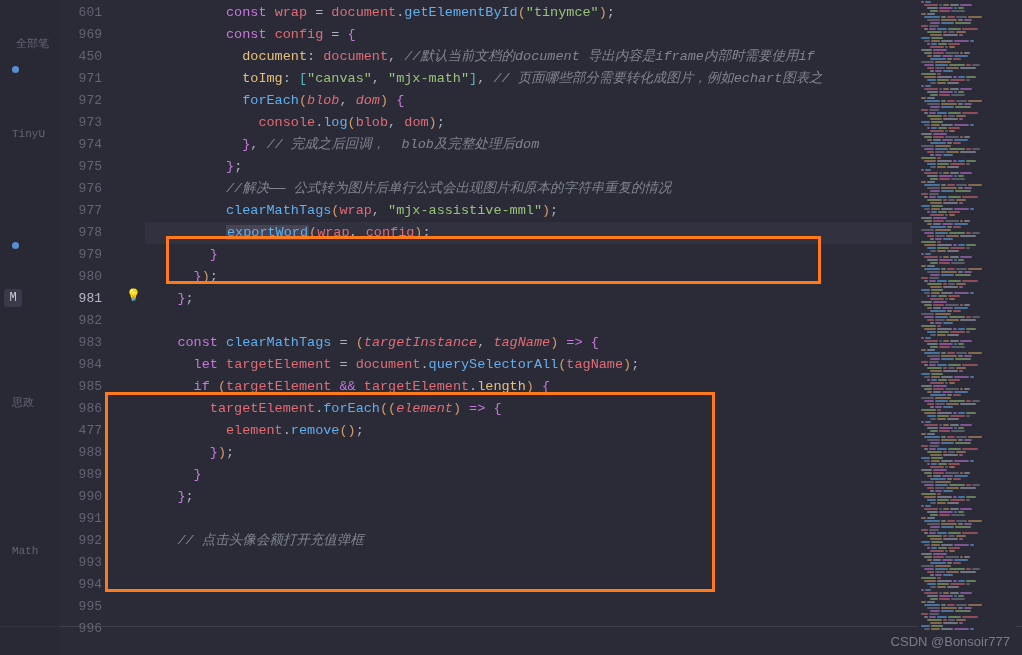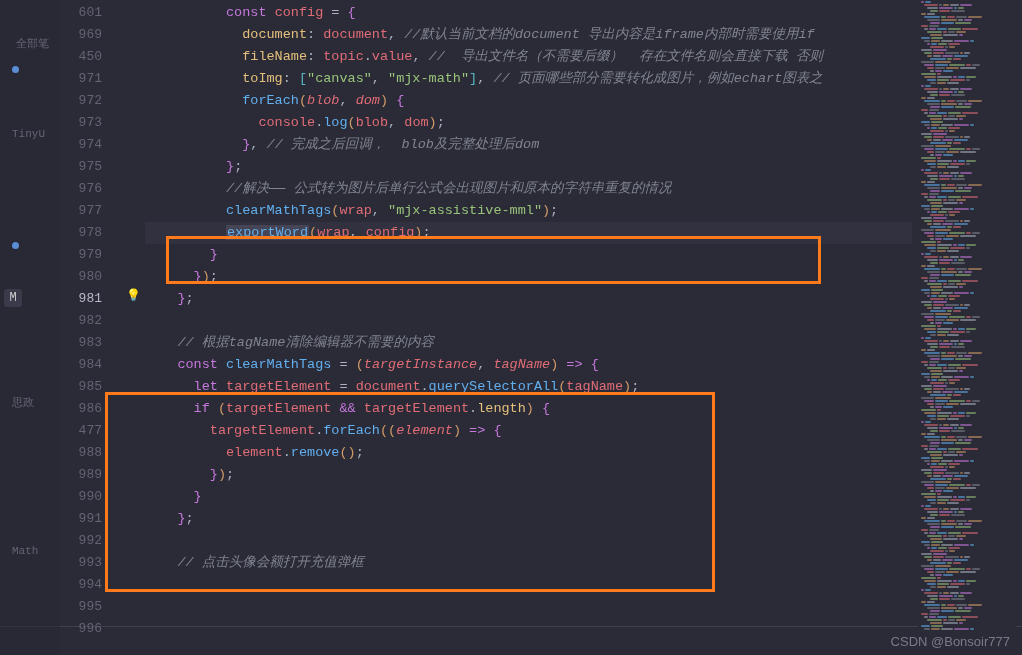--- a/index.html
+++ b/index.html
@@ -213,36 +213,35 @@
       <div>992</div>
       <div>993</div>
       <div>994</div>
       <div>995</div>
       <div>996</div>
     </div>
 
   <span class="lightbulb">💡</span>
 
   <div class="code-area" id="code">
+      <div class="code-line">          <span class="kw">const</span><span class="op"> </span><span class="var">wrap</span><span class="op"> = </span><span class="var">document</span><span class="op">.</span><span class="fn">getElementById</span><span class="paren">(</span><span class="str">"tinymce"</span><span class="paren">)</span><span class="op">;</span></div>
       <div class="code-line">          <span class="kw">const</span><span class="op"> </span><span class="var">config</span><span class="op"> = </span><span class="brace">{</span></div>
       <div class="code-line">            <span class="prop">document</span><span class="op">: </span><span class="var">document</span><span class="op">, </span><span class="cmt">//默认当前文档的document 导出内容是iframe内部时需要使用if</span></div>
-      <div class="code-line">            <span class="prop">fileName</span><span class="op">: </span><span class="var">topic</span><span class="op">.</span><span class="var">value</span><span class="op">, </span><span class="cmt">//  导出文件名（不需要后缀）  存在文件名则会直接下载 否则</span></div>
       <div class="code-line">            <span class="prop">toImg</span><span class="op">: </span><span class="brack">[</span><span class="str">"canvas"</span><span class="op">, </span><span class="str">"mjx-math"</span><span class="brack">]</span><span class="op">, </span><span class="cmt">// 页面哪些部分需要转化成图片，例如echart图表之</span></div>
       <div class="code-line">            <span class="fn">forEach</span><span class="paren">(</span><span class="param">blob</span><span class="op">, </span><span class="param">dom</span><span class="paren">)</span><span class="op"> </span><span class="brace">{</span></div>
       <div class="code-line">              <span class="var">console</span><span class="op">.</span><span class="fn">log</span><span class="paren">(</span><span class="var">blob</span><span class="op">, </span><span class="var">dom</span><span class="paren">)</span><span class="op">;</span></div>
       <div class="code-line">            <span class="brace">}</span><span class="op">, </span><span class="cmt">// 完成之后回调，  blob及完整处理后dom</span></div>
       <div class="code-line">          <span class="brace">}</span><span class="op">;</span></div>
       <div class="code-line">          <span class="cmt">//解决—— 公式转为图片后单行公式会出现图片和原本的字符串重复的情况</span></div>
       <div class="code-line">          <span class="hl-clear">clearMathTags</span><span class="paren">(</span><span class="var">wrap</span><span class="op">, </span><span class="str">"mjx-assistive-mml"</span><span class="paren">)</span><span class="op">;</span></div>
       <div class="code-line current">          <span class="hl-export">exportWord</span><span class="paren">(</span><span class="var">wrap</span><span class="op">, </span><span class="var">config</span><span class="paren">)</span><span class="op">;</span></div>
       <div class="code-line">        <span class="brace">}</span></div>
       <div class="code-line">      <span class="brace">}</span><span class="paren">)</span><span class="op">;</span></div>
       <div class="code-line">    <span class="brace">}</span><span class="op">;</span></div>
       <div class="code-line"></div>
-      <div class="code-line">    <span class="cmt">// 根据tagName清除编辑器不需要的内容</span></div>
       <div class="code-line">    <span class="kw">const</span><span class="op"> </span><span class="fn">clearMathTags</span><span class="op"> = </span><span class="paren">(</span><span class="param">targetInstance</span><span class="op">, </span><span class="param">tagName</span><span class="paren">)</span><span class="op"> </span><span class="kw">=&gt;</span><span class="op"> </span><span class="brace">{</span></div>
       <div class="code-line">      <span class="kw">let</span><span class="op"> </span><span class="var">targetElement</span><span class="op"> = </span><span class="var">document</span><span class="op">.</span><span class="fn">querySelectorAll</span><span class="paren">(</span><span class="var">tagName</span><span class="paren">)</span><span class="op">;</span></div>
       <div class="code-line">      <span class="kw">if</span><span class="op"> </span><span class="paren">(</span><span class="var">targetElement</span><span class="op"> </span><span class="kw">&amp;&amp;</span><span class="op"> </span><span class="var">targetElement</span><span class="op">.</span><span class="prop">length</span><span class="paren">)</span><span class="op"> </span><span class="brace">{</span></div>
       <div class="code-line">        <span class="var">targetElement</span><span class="op">.</span><span class="fn">forEach</span><span class="paren">((</span><span class="param">element</span><span class="paren">)</span><span class="op"> </span><span class="kw">=&gt;</span><span class="op"> </span><span class="brace">{</span></div>
       <div class="code-line">          <span class="var">element</span><span class="op">.</span><span class="fn">remove</span><span class="paren">()</span><span class="op">;</span></div>
       <div class="code-line">        <span class="brace">}</span><span class="paren">)</span><span class="op">;</span></div>
       <div class="code-line">      <span class="brace">}</span></div>
       <div class="code-line">    <span class="brace">}</span><span class="op">;</span></div>
       <div class="code-line"></div>
       <div class="code-line">    <span class="cmt">// 点击头像会额打开充值弹框</span></div>

